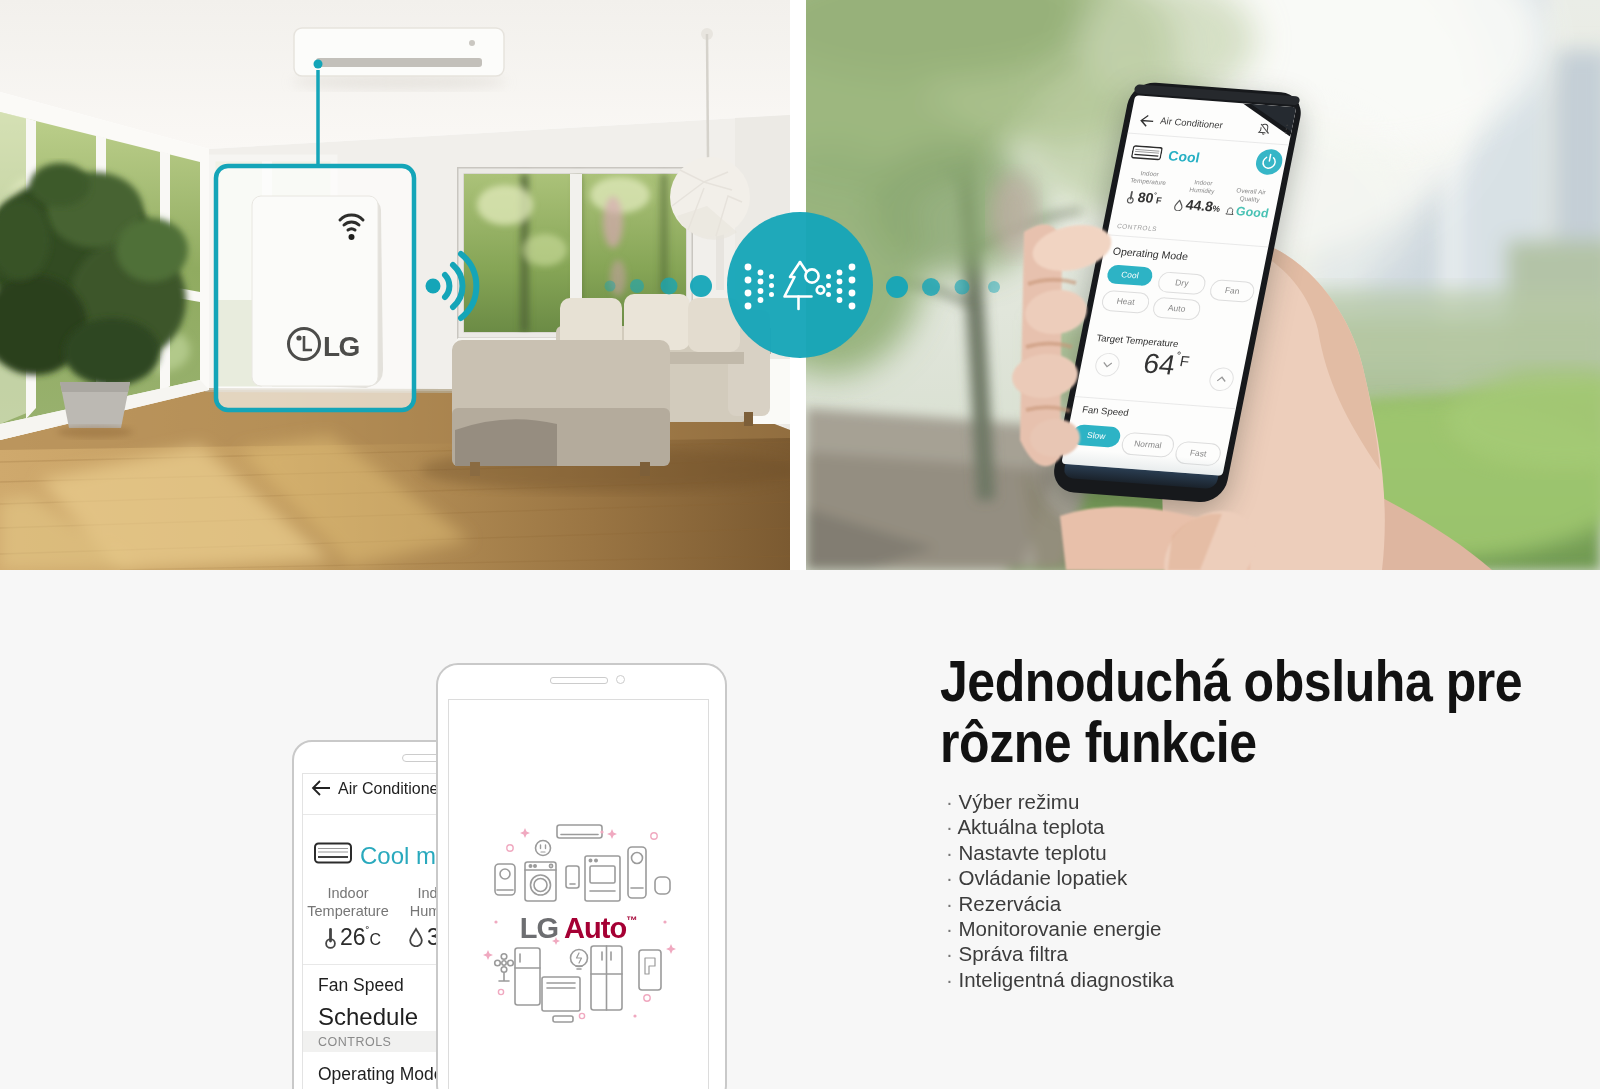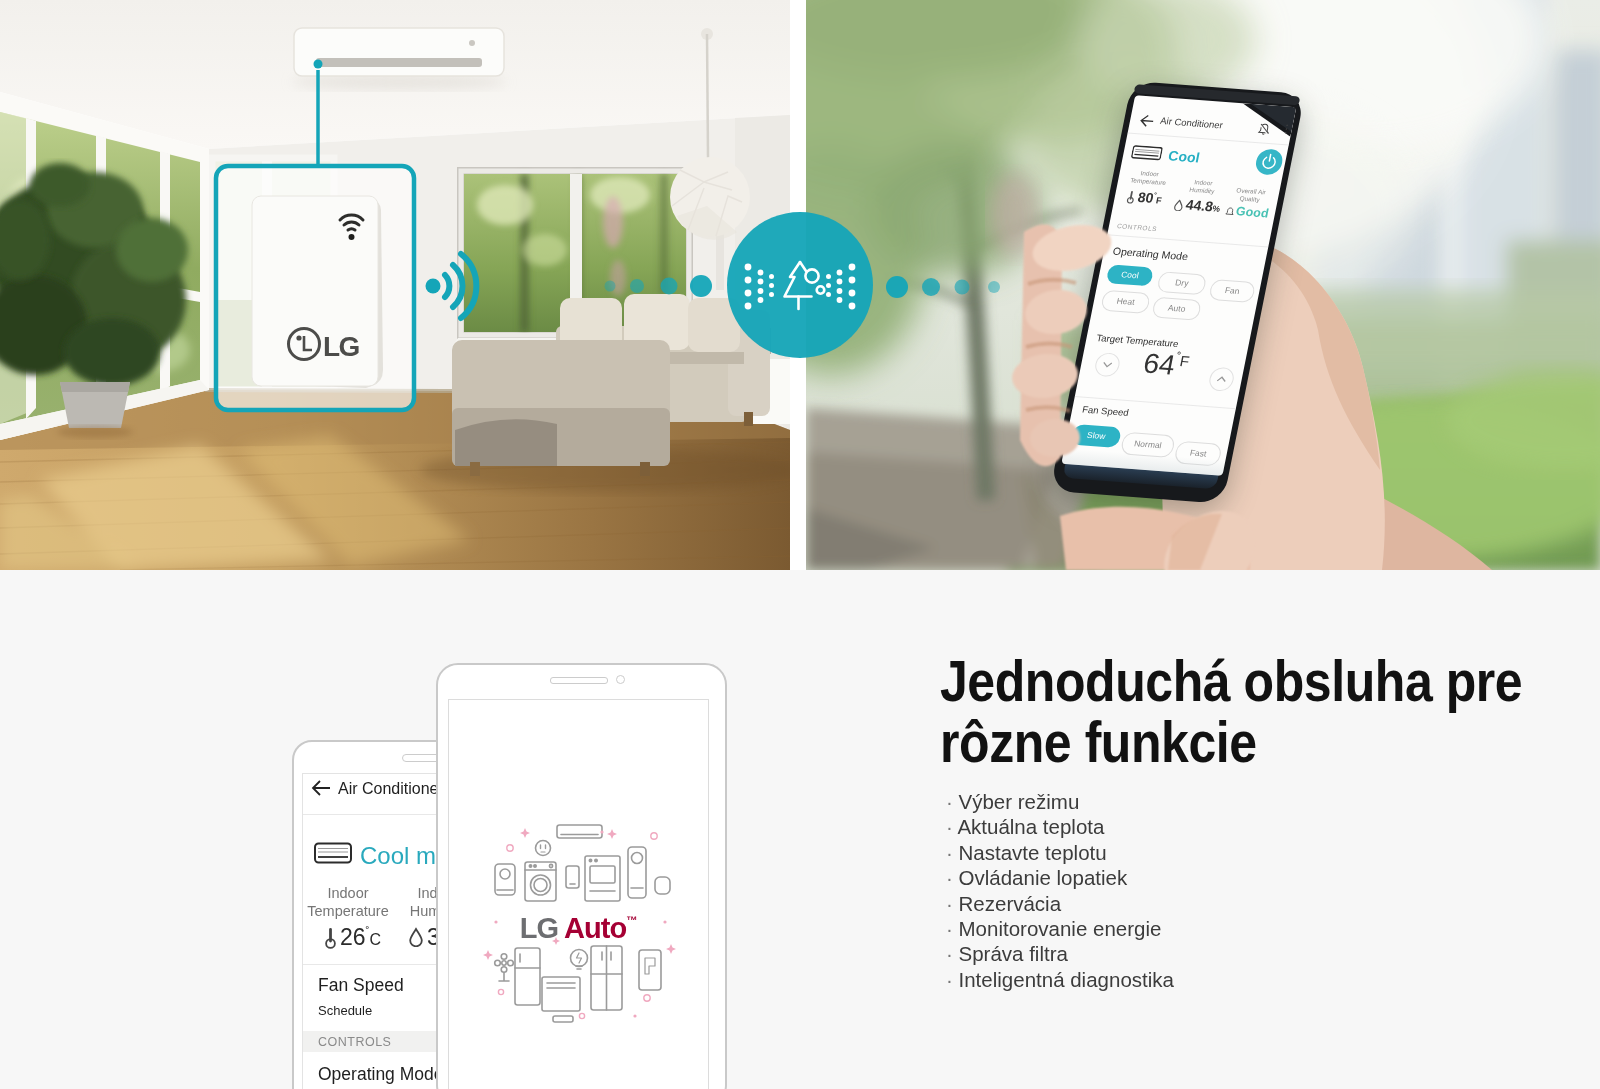--- a/index.html
+++ b/index.html
@@ -534,21 +534,21 @@
       </svg>
     <div class="abs" style="left:46px;top:182px;font-size:23px;color:#2b2b2b;white-space:nowrap;">26<span style="font-size:12px;vertical-align:9px;">˚</span><span style="font-size:16px;">C</span></div>
     <svg class="abs" style="left:114px;top:185px;" width="16" height="20" viewBox="0 0 16 20">
         <path d="M8,2 C11,7 13.8,10.5 13.8,13.5 a5.8,5.8 0 0 1 -11.6,0 C2.2,10.5 5,7 8,2 Z" fill="none" stroke="#444" stroke-width="1.8"></path>
       </svg>
     <div class="abs" style="left:133px;top:182px;font-size:23px;color:#2b2b2b;white-space:nowrap;">38</div>
     <div class="abs" style="left:9px;top:222px;width:173px;height:1px;background:#e8e8e8;"></div>
 
     <div class="abs" style="left:24px;top:233px;font-size:17.5px;color:#1f1f1f;">Fan Speed</div>
 
-    <div class="abs" style="left:24px;top:261px;font-size:13px;color:#1f1f1f;">Schedule</div>
+    <div class="abs" style="left:24px;top:261px;font-size:24px;color:#1f1f1f;">Schedule</div>
 
     <div class="abs" style="left:9px;top:289px;width:173px;height:21px;background:#f1f1f0;"></div>
     <div class="abs" style="left:24px;top:293px;font-size:12.5px;color:#8a8a8a;letter-spacing:0.5px;">CONTROLS</div>
 
     <div class="abs" style="left:24px;top:322px;font-size:17.5px;color:#1f1f1f;">Operating Mode</div>
   </div>
 
   <div class="abs" style="left:436px;top:93px;width:287px;height:440px;background:#fff;border:2px solid #c9c9c9;border-radius:22px;">
 
     <div class="abs" style="left:112px;top:12px;width:56px;height:5px;border:1.5px solid #ccc;border-radius:3px;"></div>

